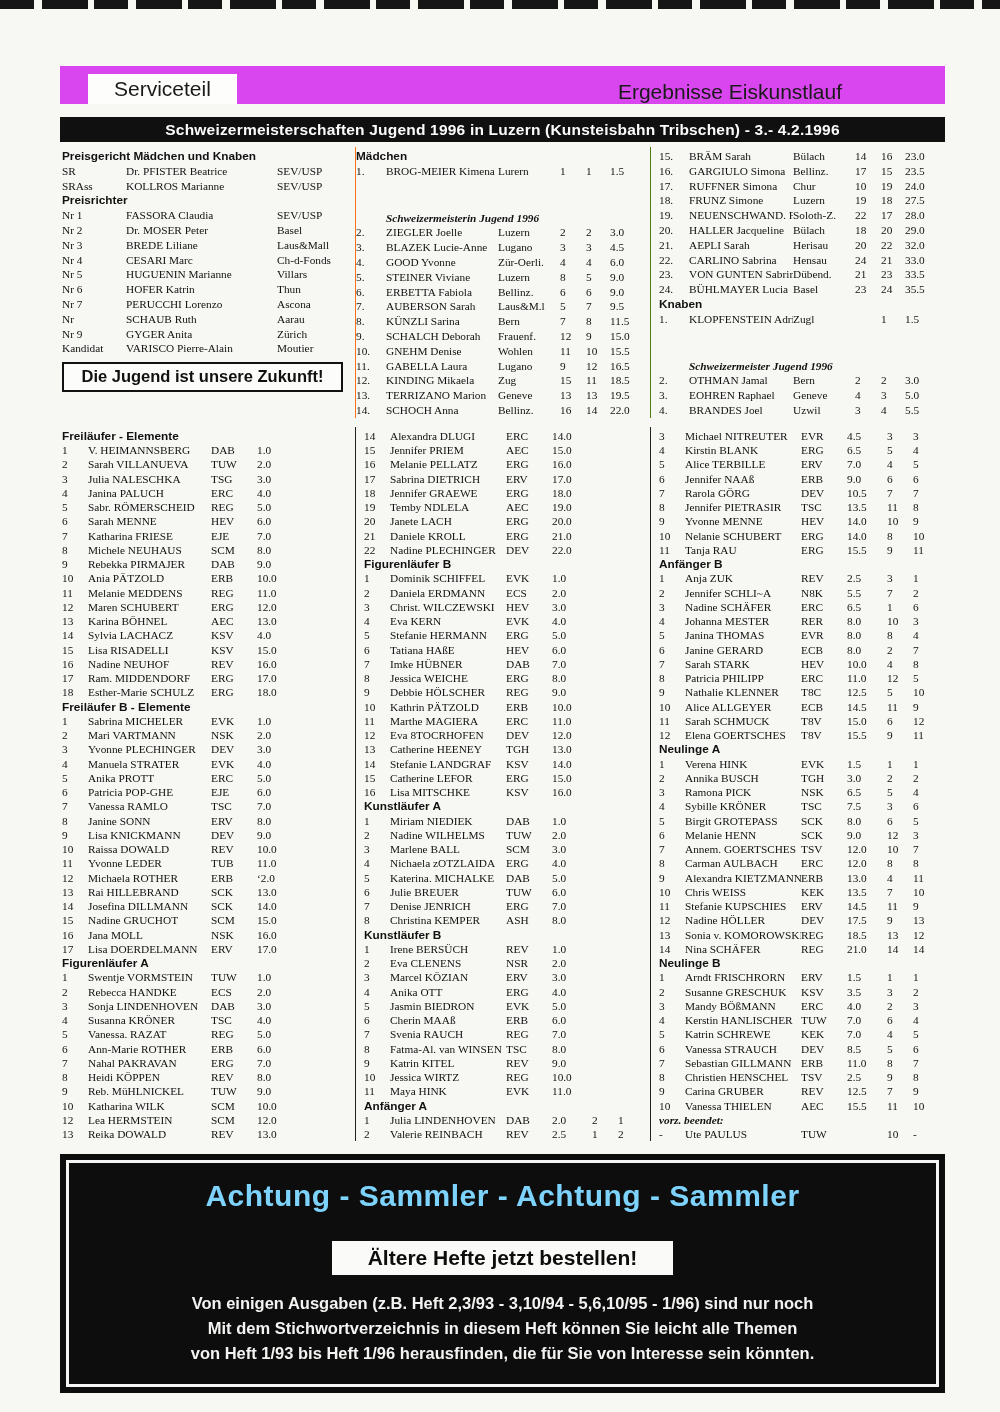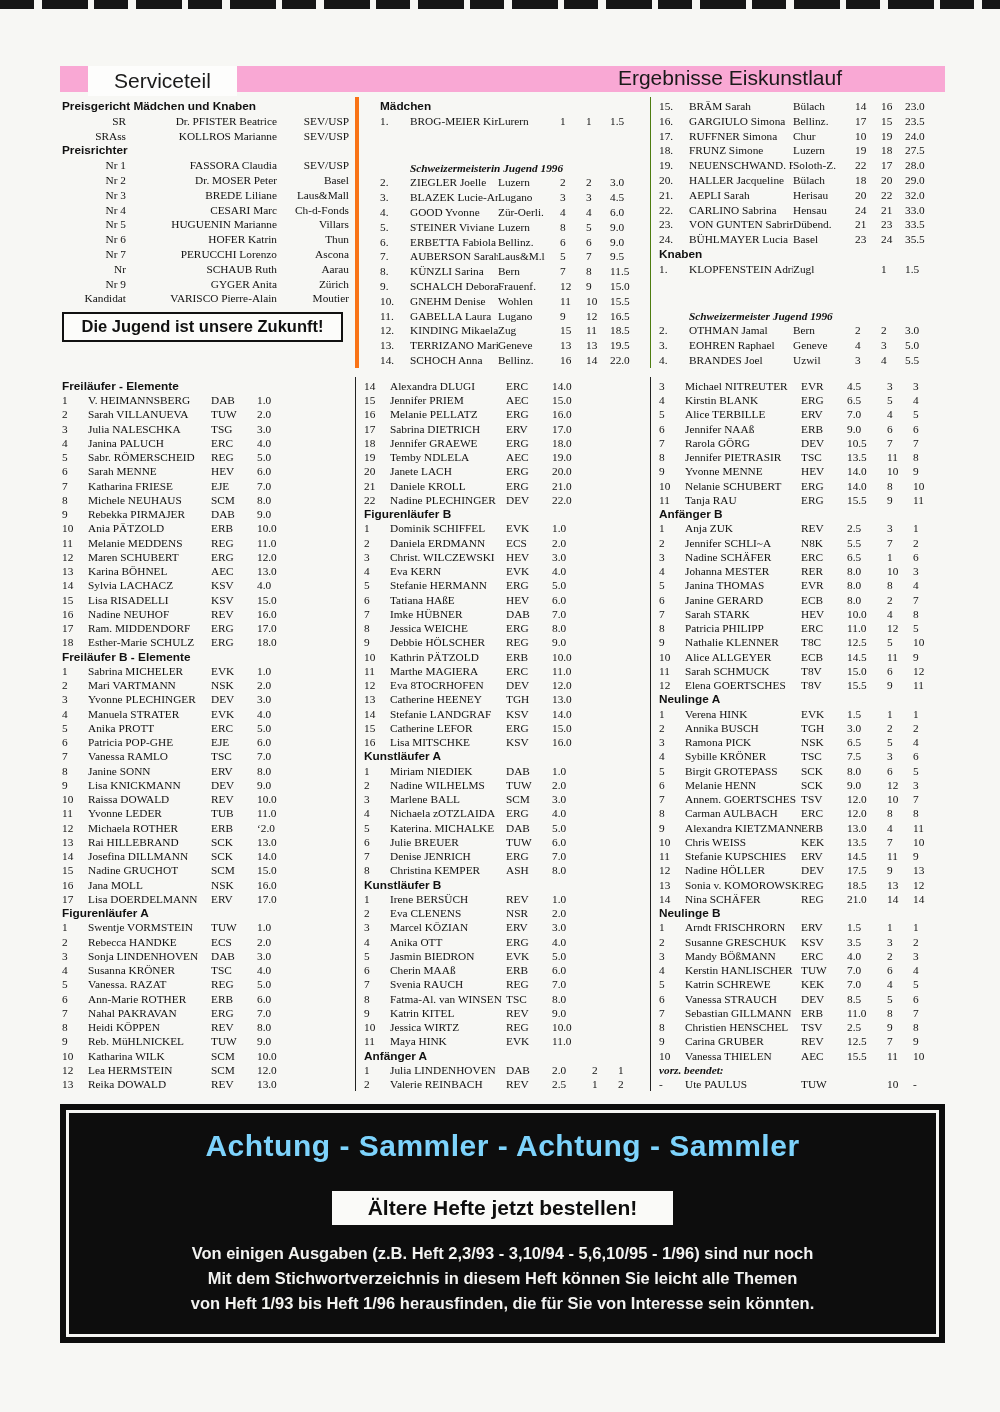--- a/index.html
+++ b/index.html
@@ -11,23 +11,23 @@
     position:relative;
     overflow:hidden;
   }
   .scan-strip{
     position:absolute;top:0;left:0;width:100%;height:9px;
     background:repeating-linear-gradient(90deg,#161616 0 34px,#f7f7f4 34px 42px,#161616 42px 88px,#f7f7f4 88px 94px);
   }
   .page{padding:66px 55px 0 60px;}
   
   .band{
-    background:#f9a8d4;
-    height:26px;
-    display:flex;align-items:flex-start;
+    background:#d946ef;
+    height:38px;
+    display:flex;align-items:flex-end;
     position:relative;
   }
   .service-box{
     background:#fdfdfc;
     margin-left:28px;
     padding:3px 26px;
     font-family:"Liberation Sans",sans-serif;
     font-size:21px;color:#1a1a1a;
   }
   .erg-title{
@@ -41,34 +41,34 @@
     font-family:"Liberation Sans",sans-serif;
     font-weight:bold;font-size:15.5px;
     text-align:center;line-height:25px;height:25px;
     letter-spacing:.2px;
   }
   .bar1{margin-top:13px;}
   
   .cols{display:flex;padding:5px 0 4px 0;}
   .col{box-sizing:border-box;padding:2px 6px 0 2px;}
   .sec1 .c1{width:295px;}
-  .sec1 .c2{width:295px;border-left:4px solid #f97316;padding-left:21px;}
+  .sec1 .c2{width:295px;border-left:1px solid #f97316;padding-left:0;}
   .sec1 .c3{width:295px;border-left:1px solid #4d7c0f;padding-left:8px;}
   .sec2 .c1{width:295px;}
   .sec2 .c2{width:295px;border-left:1px solid #222;padding-left:8px;}
   .sec2 .c3{width:295px;border-left:1px solid #222;padding-left:8px;}
   .row{display:grid;font-size:11.3px;}
   .sec1 .row,.sec1 .row-h,.sec1 .row-i{line-height:14.8px;}
   .sec2 .row,.sec2 .row-h,.sec2 .row-i{line-height:14.25px;}
   .row-h{
     font-family:"Liberation Sans",sans-serif;font-weight:bold;font-size:11.8px;
   }
   .row-i{font-style:italic;font-weight:bold;font-size:11.3px;}
   .sec1 .row-i{padding-left:30px;margin-top:32px;}
-  .g-j{grid-template-columns:64px 1fr 72px;text-align:right;}
+  .g-j{grid-template-columns:64px 1fr 72px;}
   .g-s1{grid-template-columns:30px 1fr 62px 26px 24px 34px;}
   .g-s2{grid-template-columns:26px 1fr 46px 40px 26px 26px;}
   .cell{overflow:hidden;white-space:nowrap;}
   .num{text-align:left;}
   .slogan{
     border:2px solid #111;
     margin-top:6px;margin-right:6px;
     text-align:center;
     font-family:"Liberation Sans",sans-serif;
     font-weight:bold;font-size:16.5px;
@@ -112,20 +112,21 @@
 
 <div class="scan-strip"></div>
 
 <div class="page">
 
   <div class="band">
     <div class="service-box">Serviceteil</div>
     <div class="erg-title">Ergebnisse Eiskunstlauf</div>
   </div>
 
+  <div class="bar bar1">Schweizermeisterschaften Jugend 1996 in Luzern (Kunsteisbahn Tribschen) - 3.- 4.2.1996</div>
 
   <div class="cols sec1">
     <div class="col c1">
       <div>
           <div class="row-h">Preisgericht Mädchen und Knaben</div>
           <div class="row g-j">
             <span class="cell">SR</span>
             <span class="cell">Dr. PFISTER Beatrice</span>
             <span class="cell">SEV/USP</span>
           </div>

